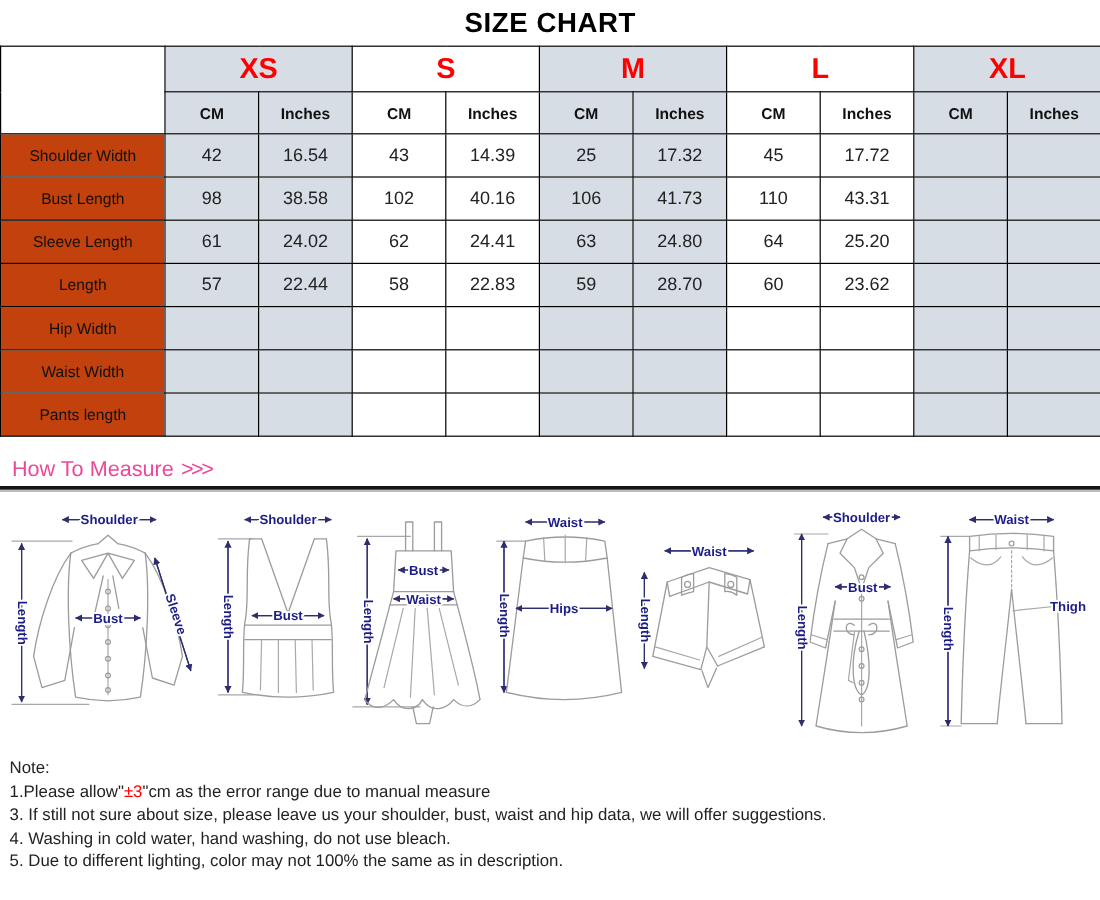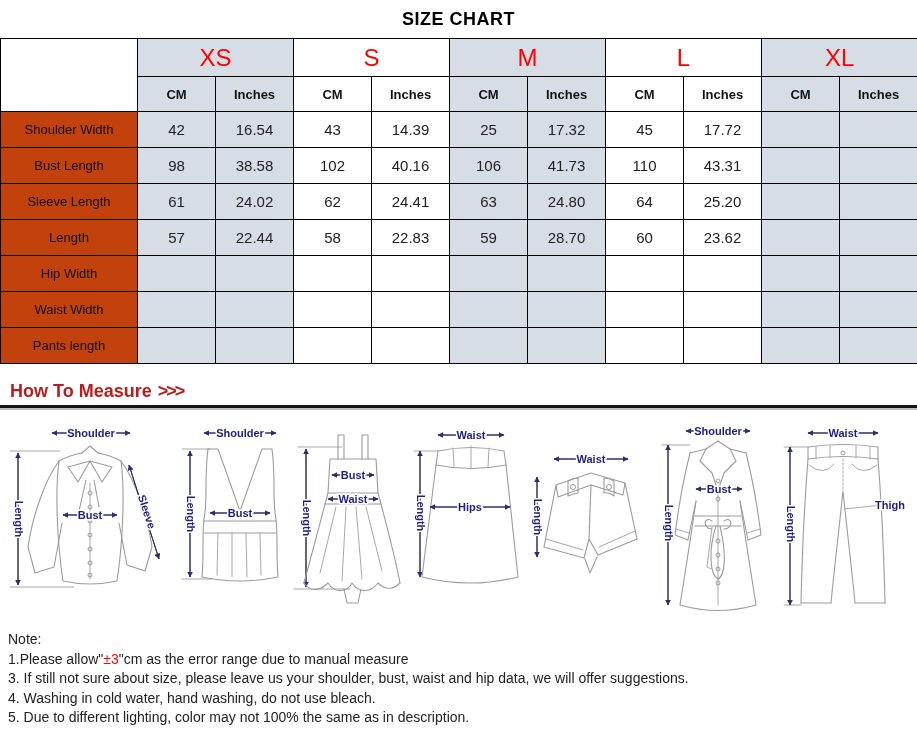--- a/index.html
+++ b/index.html
@@ -2,33 +2,33 @@
 <html><head>
 <meta charset="utf-8">
 <style>
   html,body{margin:0;padding:0}
   body{
     width:917px;height:750px;overflow:hidden;background:#fff;
     font-family:"Liberation Sans",sans-serif;color:#1a1a1a;
   }
   .title{
     height:38px;display:flex;align-items:center;justify-content:center;
-    font-size:18px;font-weight:bold;letter-spacing:.5px;color:#000;
+    font-size:23px;font-weight:bold;letter-spacing:.5px;color:#000;
   }
   table{border-collapse:collapse;width:917px;table-layout:fixed}
   td,th{border:1px solid #000;text-align:center;vertical-align:middle;padding:0;overflow:hidden}
   tr.size-r{height:38px}
-  th.size{font-size:24px;font-weight:normal;color:#ff0000}
+  th.size{font-size:24px;font-weight:bold;color:#ff0000}
   tr.unit-r{height:35px}
   td.unit{font-size:13px;font-weight:bold;color:#111}
   tbody tr{height:36px}
   tbody th{font-weight:normal;font-size:13px;background:#c2410c;color:#111}
   tbody td{font-size:15px;color:#222}
   .shade{background:#d7dde5}
-  .measure-h{margin:17px 0 0 10px;font-size:18px;font-weight:bold;color:#b91c1c;font-style:normal}
+  .measure-h{margin:17px 0 0 10px;font-size:18px;font-weight:normal;color:#ec4899;font-style:normal}
   .measure-h .arrows{letter-spacing:-2px;margin-left:6px}
   .rule{margin-top:3px;height:3px;background:#161616;border-bottom:2px solid #bcbcbc}
   .diagrams{display:flex;align-items:center;padding:6px 0 0 2px;height:206px}
   .diagrams svg{display:block;flex:0 0 auto}
   svg text{
     font-family:"Liberation Sans",sans-serif;font-weight:bold;font-size:11px;
     fill:#1d1d86;text-anchor:middle;paint-order:stroke;stroke:#ffffff;stroke-width:3px;
   }
   .g{stroke:#9c9c9c;stroke-width:1.1;fill:none;stroke-linecap:round;stroke-linejoin:round}
   .g2{stroke:#a8a8a8;stroke-width:1;fill:none;stroke-linecap:round}

